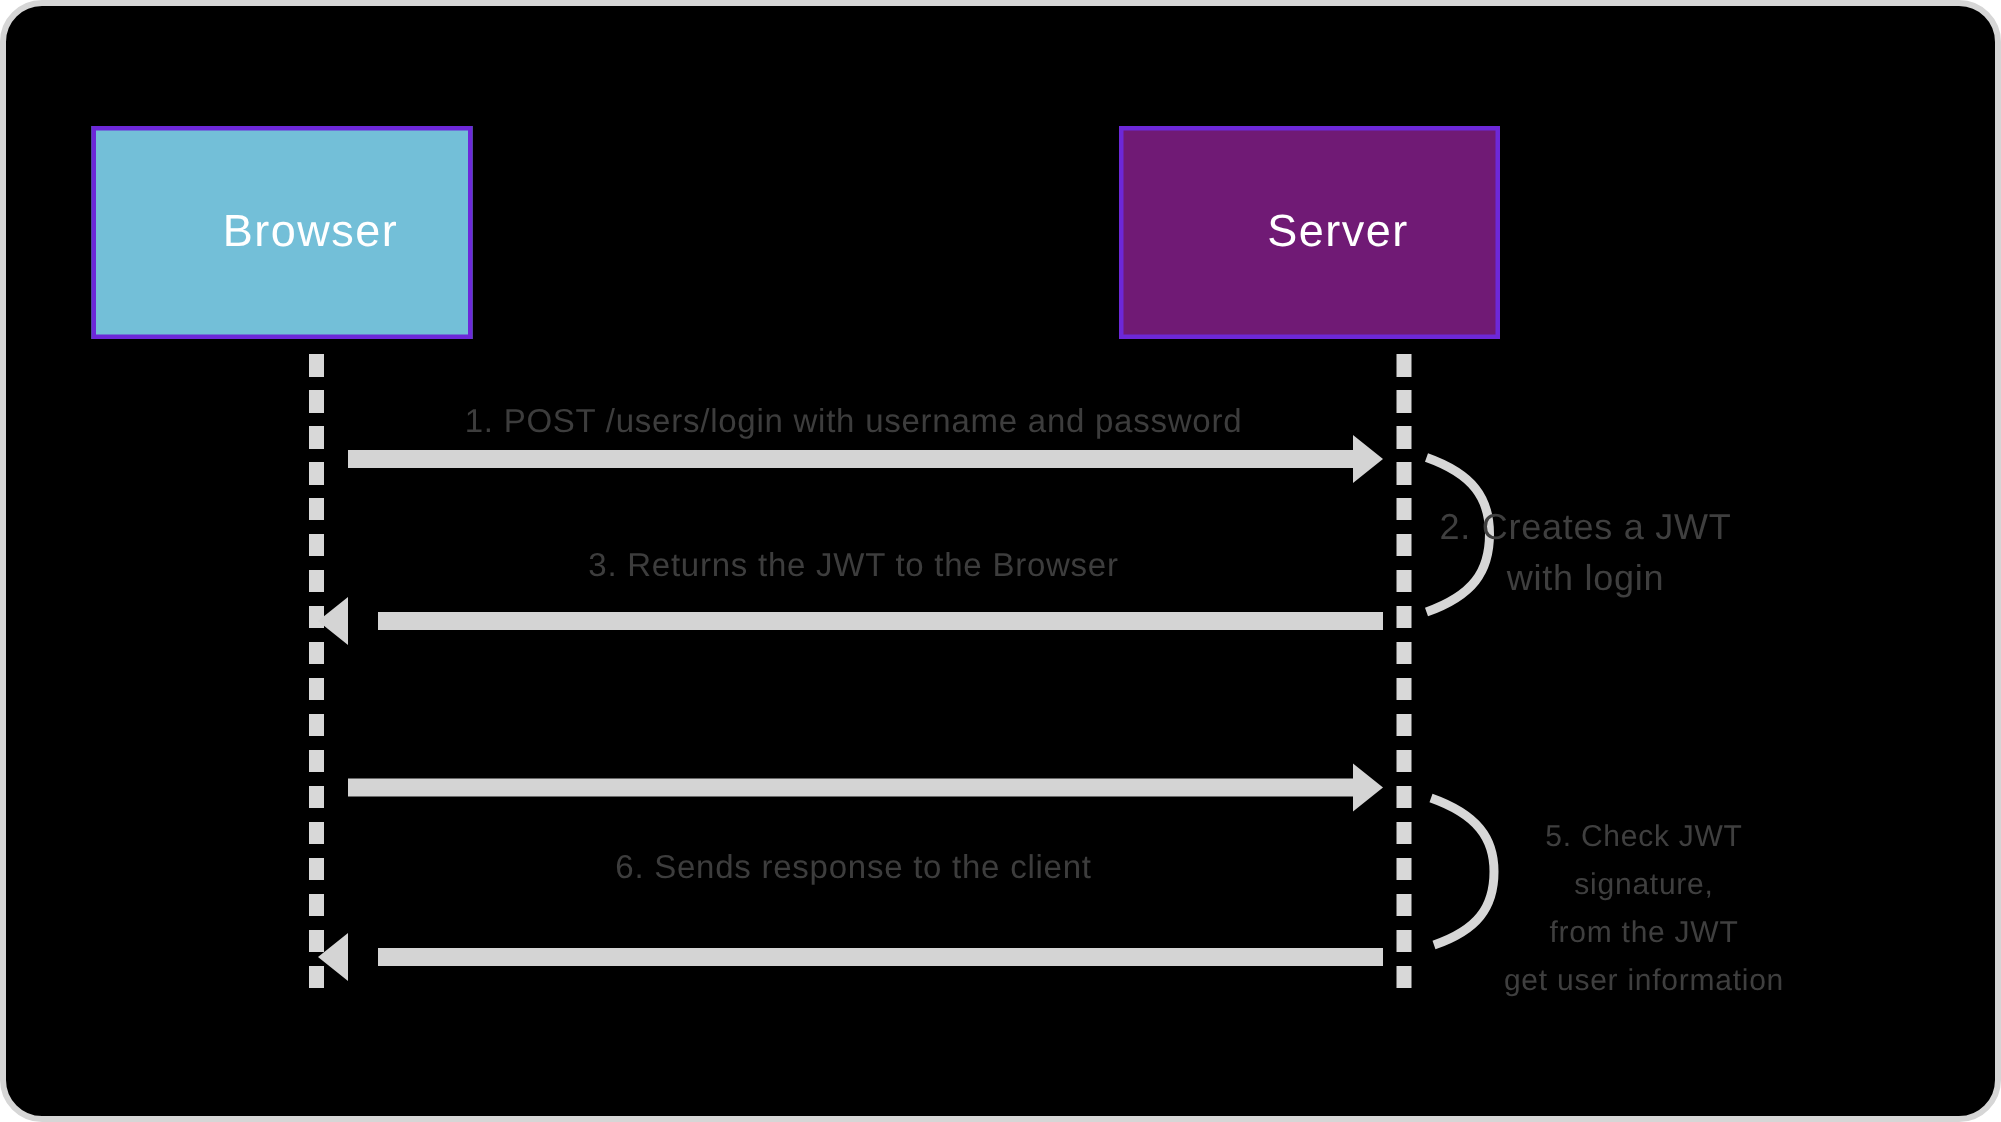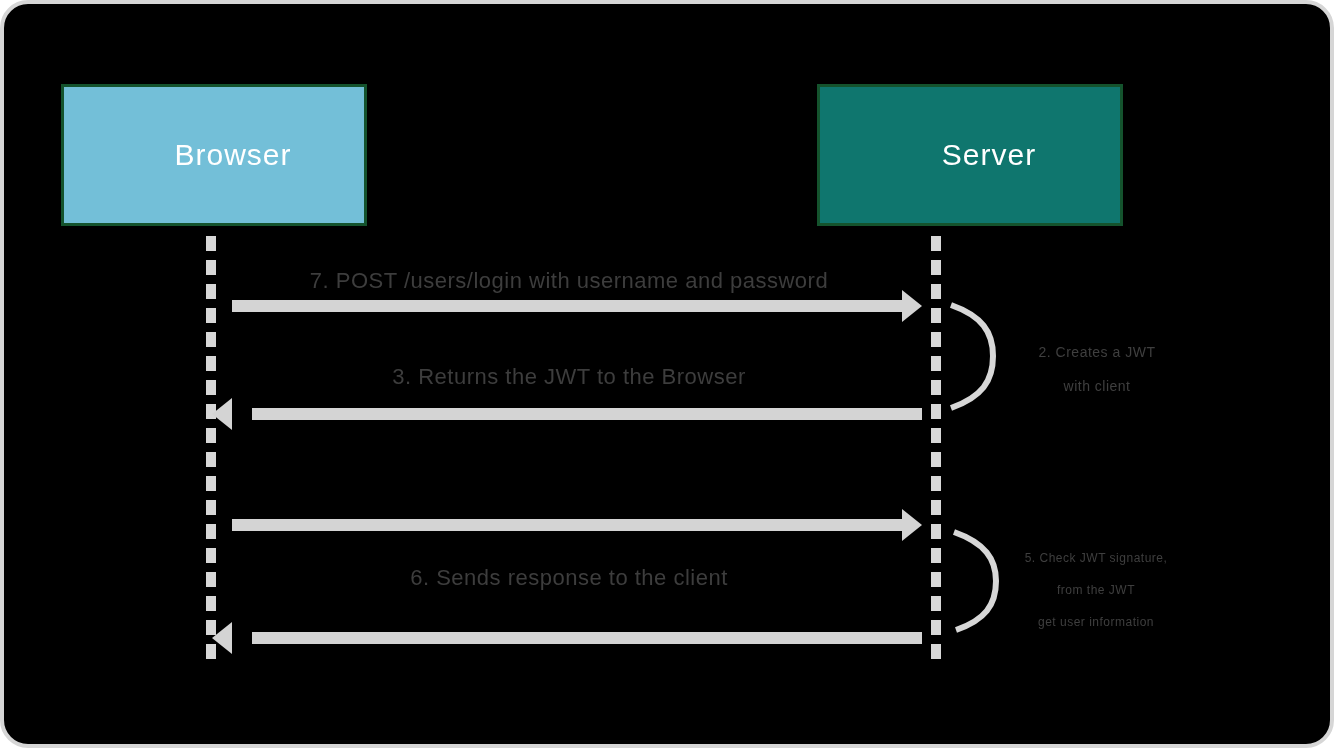--- a/index.html
+++ b/index.html
@@ -1,26 +1,26 @@
 <!DOCTYPE html>
 <html><head>
 <meta charset="utf-8">
 <style>
   html,body{margin:0;padding:0;background:#ffffff;font-family:"Liberation Sans",sans-serif;}
   .canvas{
     position:relative;width:1334px;height:748px;box-sizing:border-box;
     background:#000000;border:4px solid #d6d6d6;border-radius:28px;overflow:hidden;
   }
   .actor{
-    position:absolute;top:80px;width:306px;height:142px;box-sizing:border-box;
-    border:3px solid #14532d;display:flex;align-items:center;justify-content:center;
+    position:absolute;top:80px;width:254px;height:142px;box-sizing:border-box;
+    border:3px solid #6d28d9;display:flex;align-items:center;justify-content:center;
     color:#ffffff;font-size:30px;font-weight:400;letter-spacing:1px;padding-left:38px;
   }
   .actor.browser{left:57px;background:#73bfd8;}
-  .actor.server{left:813px;background:#0f766e;}
+  .actor.server{left:742px;background:#701a75;}
   .lifeline{
     position:absolute;top:232px;width:10px;height:430px;
     background:repeating-linear-gradient(to bottom,#d8d8d8 0 15px,transparent 15px 24px);
   }
   .lifeline.browser{left:202px;}
   .lifeline.server{left:927px;}
   .bar{position:absolute;height:12px;background:#d4d4d4;}
   .bar.b1{left:228px;top:296px;width:670px;}
   .bar.b2{left:248px;top:404px;width:670px;}
   .bar.b3{left:228px;top:515px;width:670px;}
@@ -37,39 +37,39 @@
     color:#3d3d3d;font-size:22px;line-height:30px;letter-spacing:0.5px;
   }
   .msg-label.m1{top:262px;}
   .msg-label.m2{top:358px;}
   .msg-label.m3{top:481px;}
   .msg-label.m4{top:559px;}
   .brace-layer{position:absolute;left:0;top:0;pointer-events:none;}
   .note{
     position:absolute;text-align:center;color:#3f3f3f;letter-spacing:0.5px;
   }
-  .note.n1{left:988px;top:331px;width:210px;font-size:14px;line-height:34px;}
-  .note.n2{left:985px;top:538px;width:214px;font-size:12px;line-height:32px;}
+  .note.n1{left:948px;top:331px;width:210px;font-size:24px;line-height:34px;}
+  .note.n2{left:985px;top:538px;width:214px;font-size:20px;line-height:32px;}
 </style>
 </head>
 <body>
 
 <div class="canvas">
 
   <div class="actor browser">
     <span>Browser</span>
   </div>
   <div class="actor server">
     <span>Server</span>
   </div>
 
   <div class="lifeline browser"></div>
   <div class="lifeline server"></div>
 
-  <div class="msg-label m1">7. POST /users/login with username and password</div>
+  <div class="msg-label m1">1. POST /users/login with username and password</div>
   <div class="bar b1"></div>
   <div class="head right h1"></div>
 
   <div class="msg-label m2">3. Returns the JWT to the Browser</div>
   <div class="bar b2"></div>
   <div class="head left h2"></div>
 
   <div class="bar b3"></div>
   <div class="head right h3"></div>
 
@@ -77,21 +77,21 @@
   <div class="bar b4"></div>
   <div class="head left h4"></div>
 
   <svg class="brace-layer" width="1334" height="748" viewBox="0 0 1334 748">
     <path d="M947,301 C978,312 989,328 989,352 C989,377 978,393 947,404" fill="none" stroke="#d7d7d7" stroke-width="6"></path>
     <path d="M950,528 C981,539 992,555 992,577 C992,601 981,616 952,626" fill="none" stroke="#d7d7d7" stroke-width="6"></path>
   </svg>
 
   <div class="note n1">
     <div>2. Creates a JWT</div>
-    <div>with client</div>
+    <div>with login</div>
   </div>
 
   <div class="note n2">
     <div>5. Check JWT signature,</div>
     <div>from the JWT</div>
     <div>get user information</div>
   </div>
 
 </div>
 

